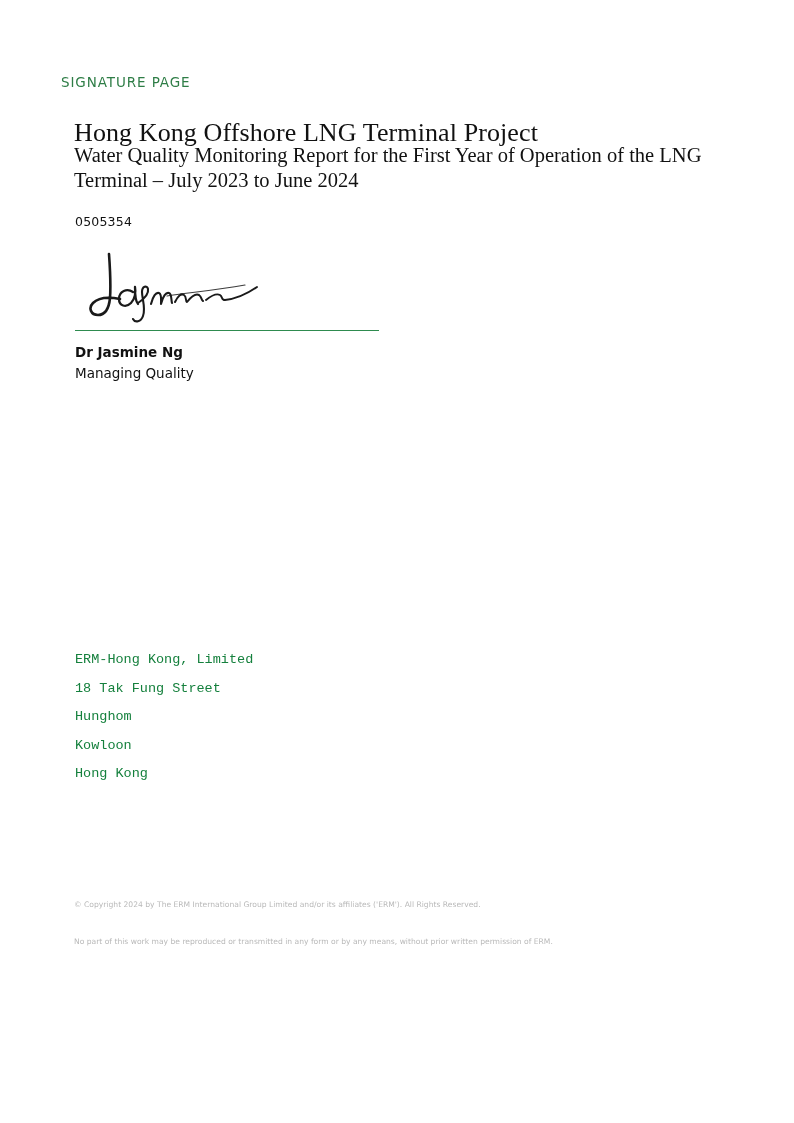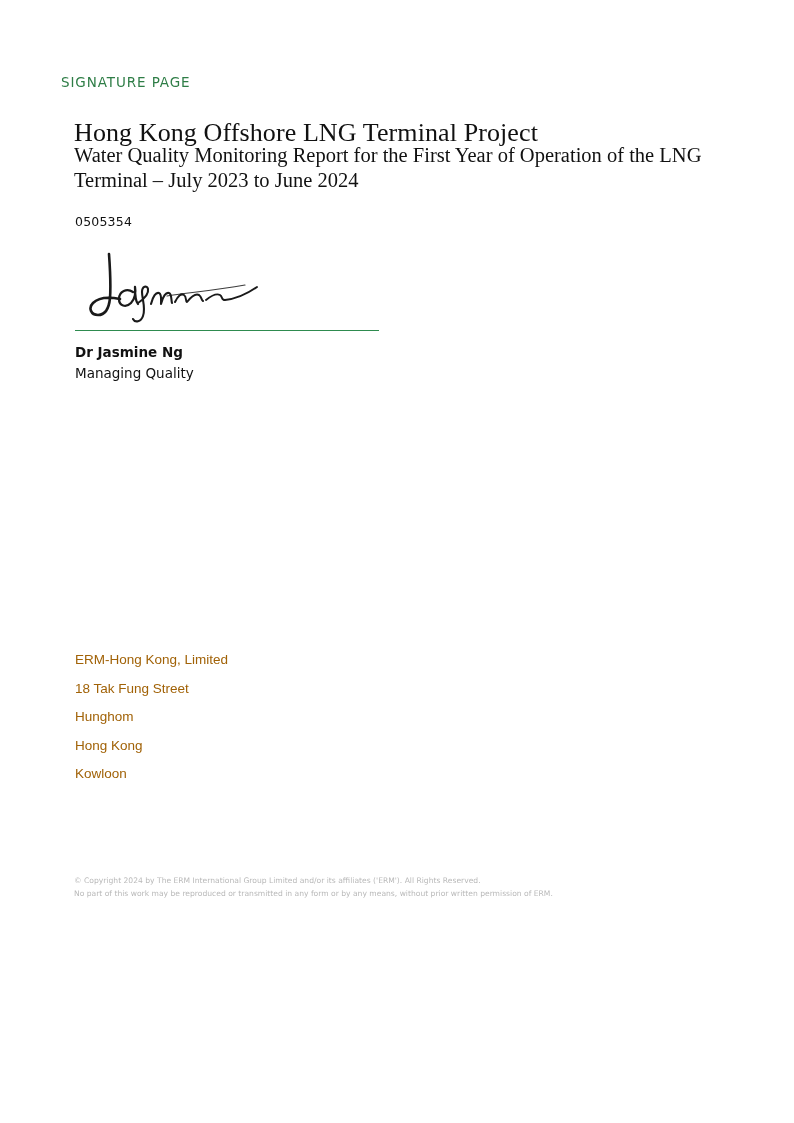--- a/index.html
+++ b/index.html
@@ -111,40 +111,41 @@
   }
 
   
   .address {
     position: absolute;
     left: 75px;
     top: 646px;
     width: 420px;
   }
   .address .line {
-    font-family: Liberation Sans, sans-serif;
+    font-family: Liberation Mono, monospace;
     font-size: 13.5px;
     line-height: 28.5px;
-    color: #a16207;
+    color: #15803d;
     white-space: nowrap;
   }
 
   
   .copyright {
     position: absolute;
     left: 74px;
     top: 874px;
     width: 620px;
   }
   .copyright .line {
     font-family: "DejaVu Sans", sans-serif;
     font-size: 7.6px;
     line-height: 13px;
     color: #b9b9b9;
     white-space: nowrap;
+    margin-top: 24px;
   }
 
   
   .footer {
     position: absolute;
     left: 0;
     top: 1038px;
     width: 794px;
     height: 60px;
   }
@@ -181,22 +182,22 @@
   </div>
 
   <div class="sig-rule"></div>
   <div class="signer-name">Dr Jasmine Ng</div>
   <div class="signer-title">Managing Quality</div>
 
   <div class="address">
     <div class="line">ERM-Hong Kong, Limited</div>
     <div class="line">18 Tak Fung Street</div>
     <div class="line">Hunghom</div>
+    <div class="line">Kowloon</div>
     <div class="line">Hong Kong</div>
-    <div class="line">Kowloon</div>
   </div>
 
   <div class="copyright">
     <div class="line">© Copyright 2024 by The ERM International Group Limited and/or its affiliates ('ERM'). All Rights Reserved.</div>
     <div class="line">No part of this work may be reproduced or transmitted in any form or by any means, without prior written permission of ERM.</div>
   </div>
 
   <div class="footer">
     
     

